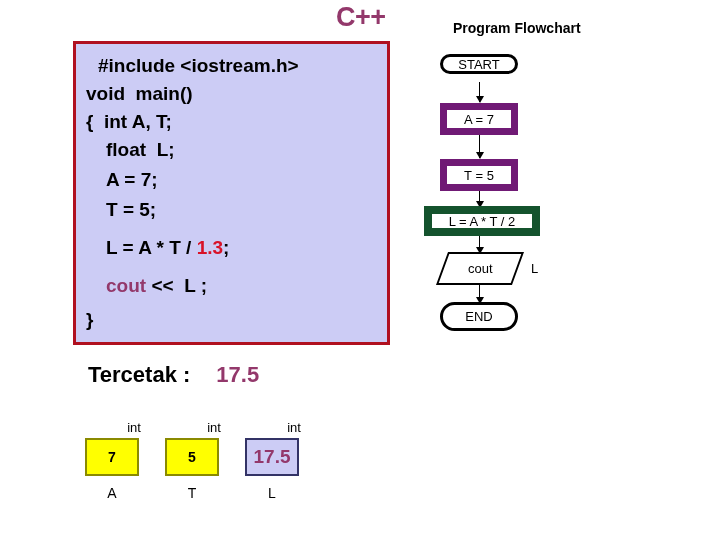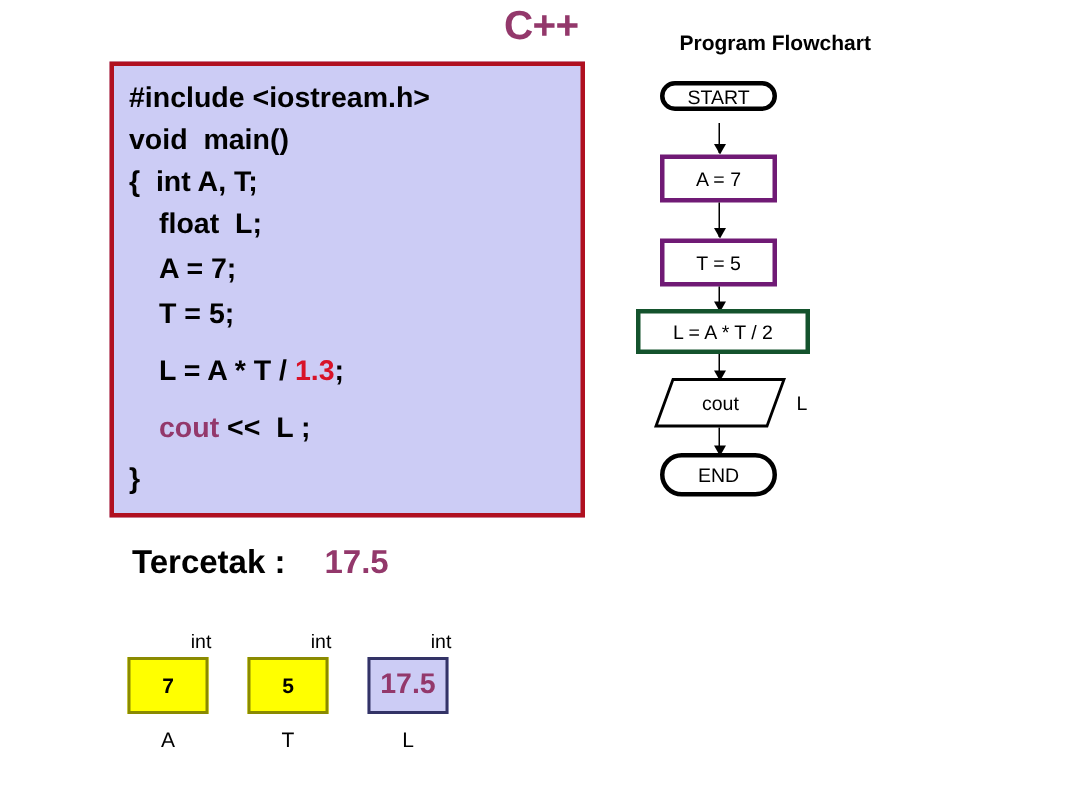--- a/index.html
+++ b/index.html
@@ -77,24 +77,24 @@
     justify-content: center;
     font-size: 13px;
     color: #000000;
     white-space: nowrap;
   }
   .fc-terminal {
     border: 3px solid #000000;
     border-radius: 18px;
   }
   .fc-process {
-    border: 3px solid #701a75;
+    border: 7px solid #701a75;
   }
   .fc-process-bold {
-    border: 3px solid #14532d;
+    border: 8px solid #14532d;
   }
   .fc-io {
     border: 2px solid #000000;
     transform: skewX(-20deg);
   }
   .fc-io > span {
     transform: skewX(20deg);
     display: block;
   }
   .fc-side-label {
@@ -188,21 +188,21 @@
     margin-top: 9px;
   }
 </style>
 </head>
 <body>
 
 <div id="cpp-logo">C++</div>
 <div id="flowchart-title">Program Flowchart</div>
 
 <div id="code-panel">
-  <div class="code-line" style="left:10px; top:12px;">#include &lt;iostream.h&gt;</div>
+  <div class="code-line" style="left:22px; top:12px;">#include &lt;iostream.h&gt;</div>
   <div class="code-line" style="left:10px; top:40px;">void  main()</div>
   <div class="code-line" style="left:10px; top:68px;">{  int A, T;</div>
   <div class="code-line" style="left:30px; top:96px;">float  L;</div>
   <div class="code-line accent-maroon" style="left:30px; top:126px;">A = 7;</div>
   <div class="code-line accent-maroon" style="left:30px; top:156px;">T = 5;</div>
   <div class="code-line" style="left:30px; top:194px;"><span>L = A * T / </span><span class="accent-red">1.3</span><span>;</span></div>
   <div class="code-line" style="left:30px; top:232px;"><span class="accent-maroon">cout</span><span> &lt;&lt;  L ;</span></div>
   <div class="code-line" style="left:10px; top:266px;">}</div>
 </div>
 

